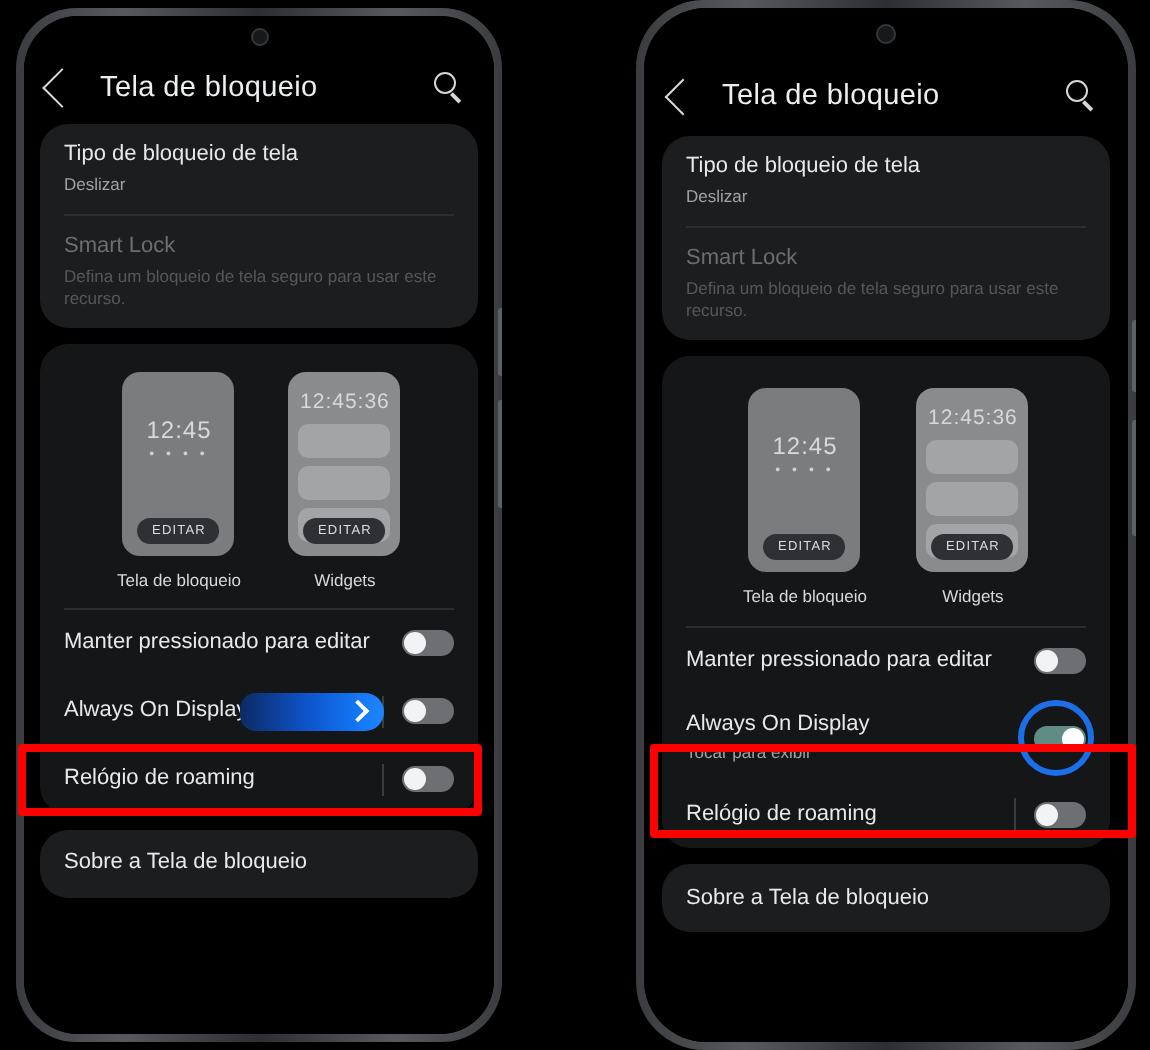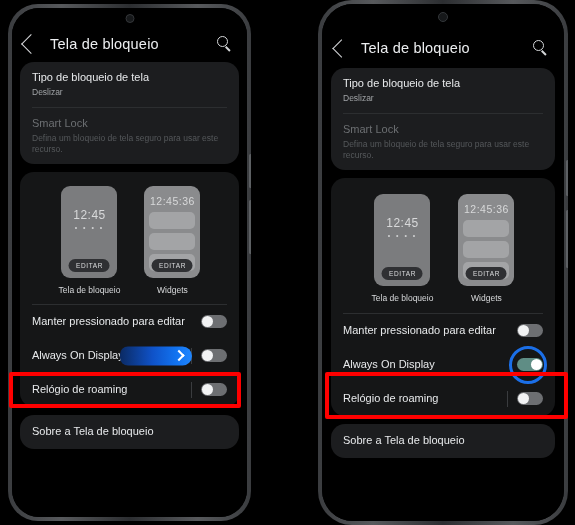--- a/index.html
+++ b/index.html
@@ -484,20 +484,21 @@
                 <div class="title">Manter pressionado para editar</div>
               </div>
               <div class="toggle">
                   <div class="knob"></div>
                 </div>
             </div>
 
             <div class="row" style="position:relative;padding-top:8px;padding-bottom:8px;">
               <div class="texts">
                 <div class="title">Always On Display</div>
+                <div class="sub">Tocar para exibir</div>
               </div>
               <div class="toggle on">
                   <div class="knob"></div>
                 </div>
               <div class="blue-ring"></div>
             </div>
 
             <div class="row">
               <div class="texts">
                 <div class="title">Relógio de roaming</div>

